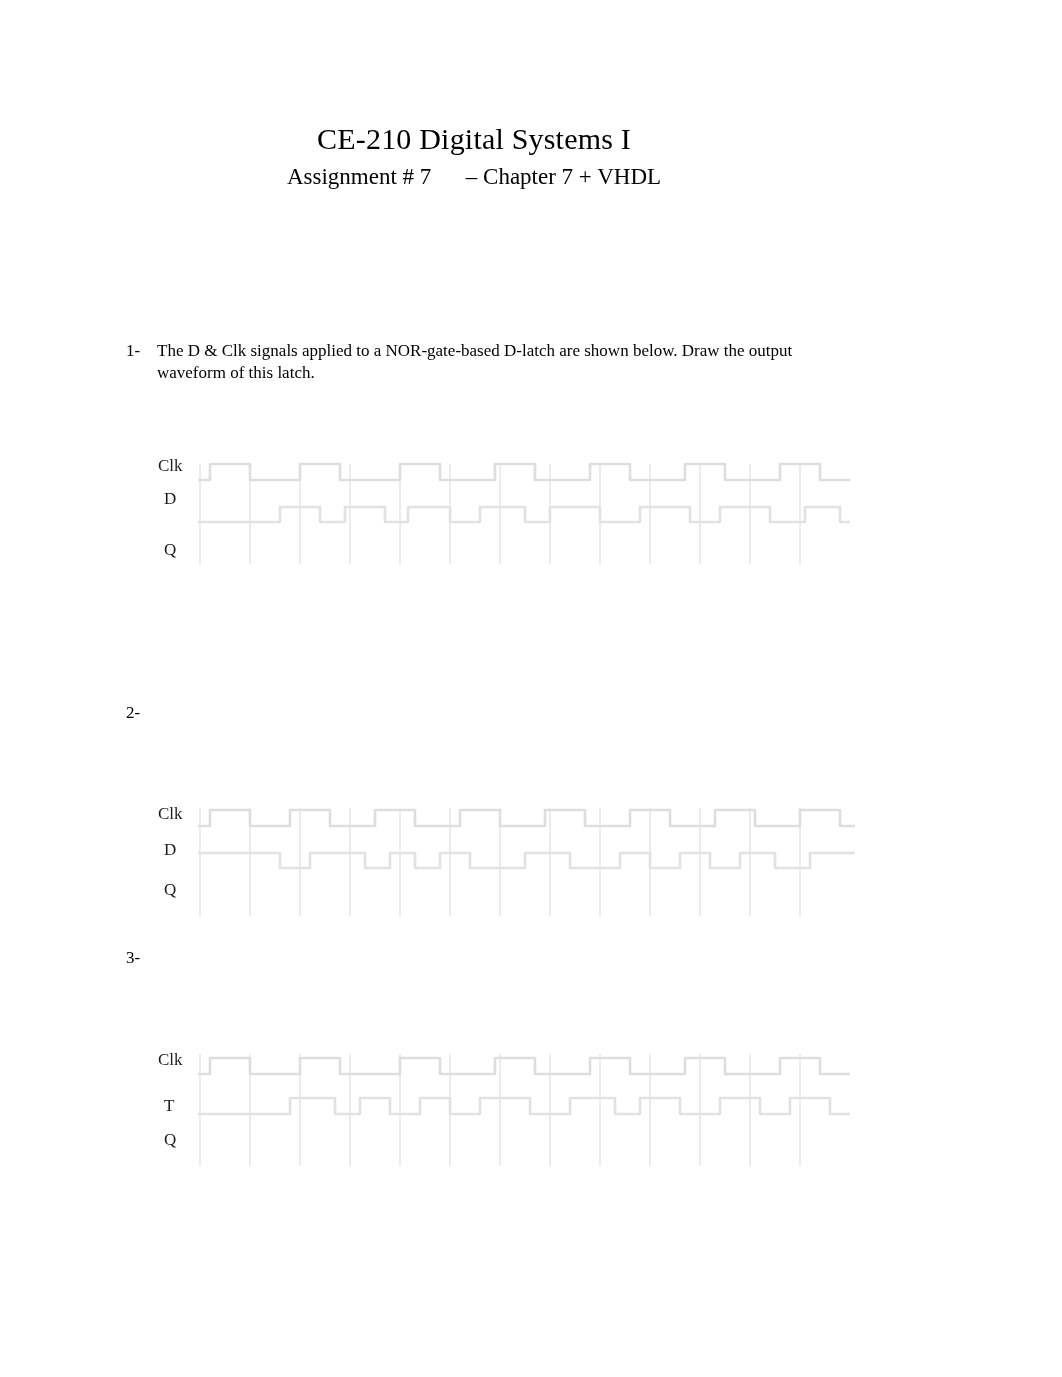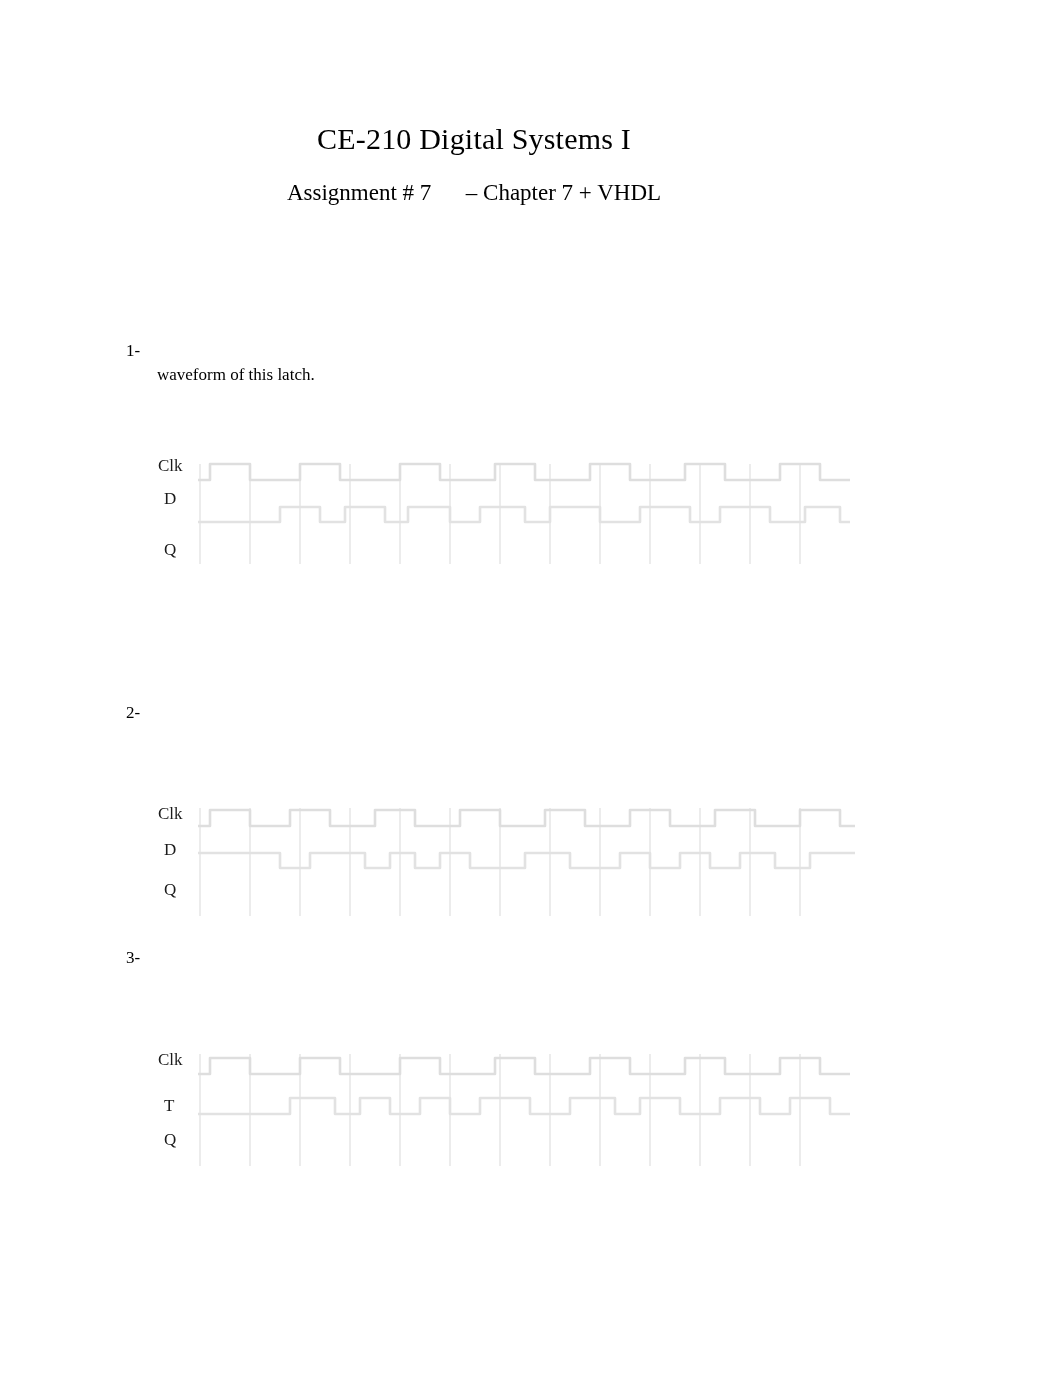--- a/index.html
+++ b/index.html
@@ -30,21 +30,21 @@
     text-align: center;
   }
   .doc-title {
     font-size: 30px;
     line-height: 38px;
     letter-spacing: 0.2px;
   }
   .doc-subtitle {
     font-size: 23px;
     line-height: 32px;
-    margin-top: 19px;
+    margin-top: 3px;
     white-space: pre;
   }
 
   
   .intro {
     position: absolute;
     left: 148px;
     top: 264px;
     width: 766px;
     text-align: center;
@@ -73,21 +73,20 @@
     top: 0;
     width: 28px;
   }
   .problem .body {
     margin-left: 31px;
     text-align: justify;
     text-justify: inter-word;
   }
   .problem .body .last-line {
     text-align: left;
-    margin-top: 24px;
   }
 
   #problem-1 { top: 340px; }
   #problem-2 { top: 702px; }
   #problem-3 { top: 947px; }
 
   
   .waveform {
     position: absolute;
     left: 150px;
@@ -119,20 +118,21 @@
 
   <div class="title-block">
     <div class="doc-title">CE-210 Digital Systems I</div>
     <div class="doc-subtitle">Assignment # 7      – Chapter 7 + VHDL</div>
   </div>
 
 
   <div class="problem" id="problem-1">
     <span class="num">1-</span>
     <div class="body">
+      <div>The  D  &amp;  Clk  signals  applied  to  a  NOR-gate-based  D-latch  are  shown  below.  Draw  the  output</div>
       <div class="last-line">waveform of this latch.</div>
     </div>
   </div>
 
   <div class="waveform" id="waveform-1">
     <span class="wf-label" style="left:8px; top:6px;">Clk</span>
     <span class="wf-label" style="left:14px; top:39px;">D</span>
     <span class="wf-label" style="left:14px; top:90px;">Q</span>
 
     <svg class="wf-svg" width="740" height="130" viewBox="0 0 740 130">

